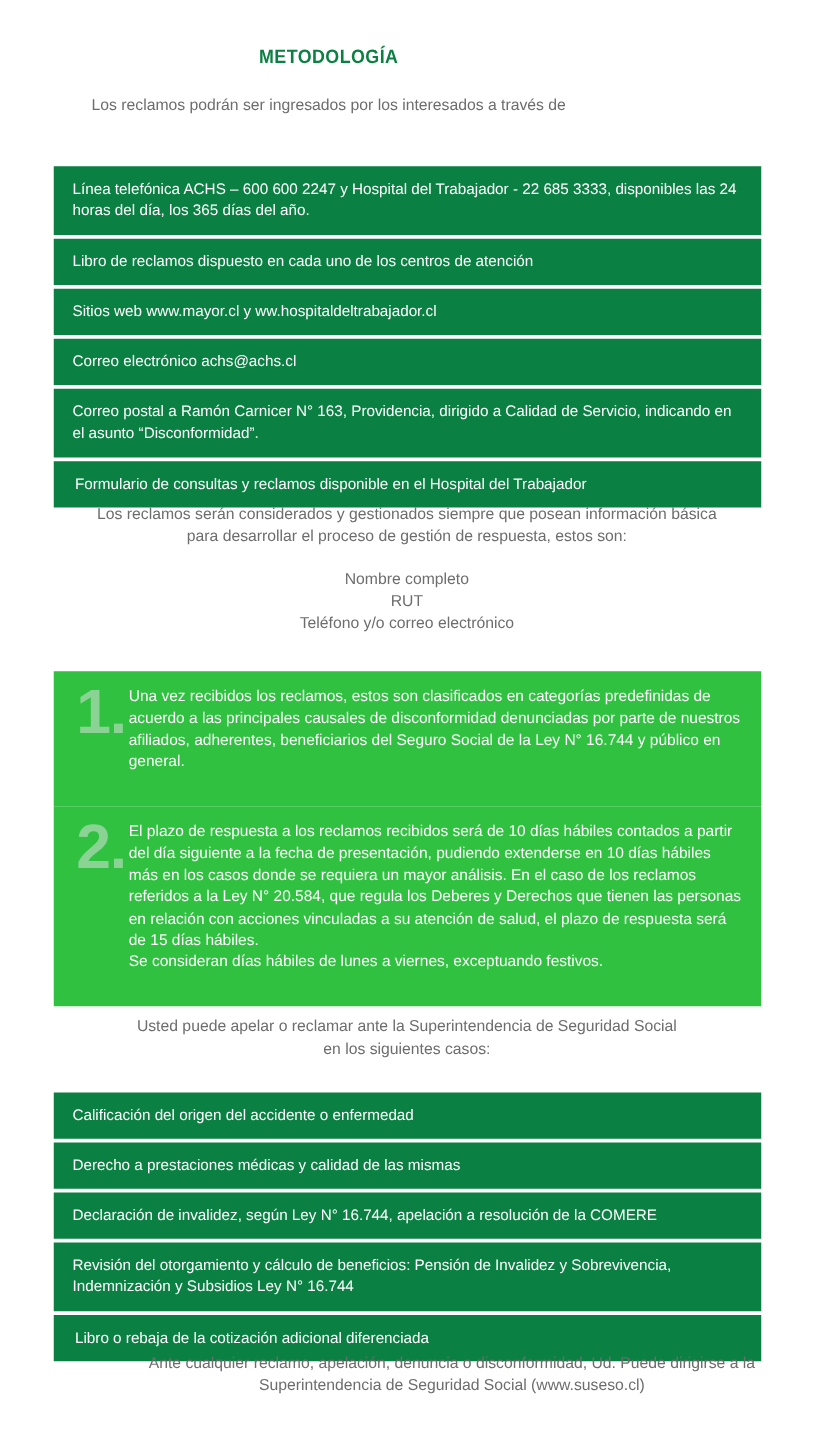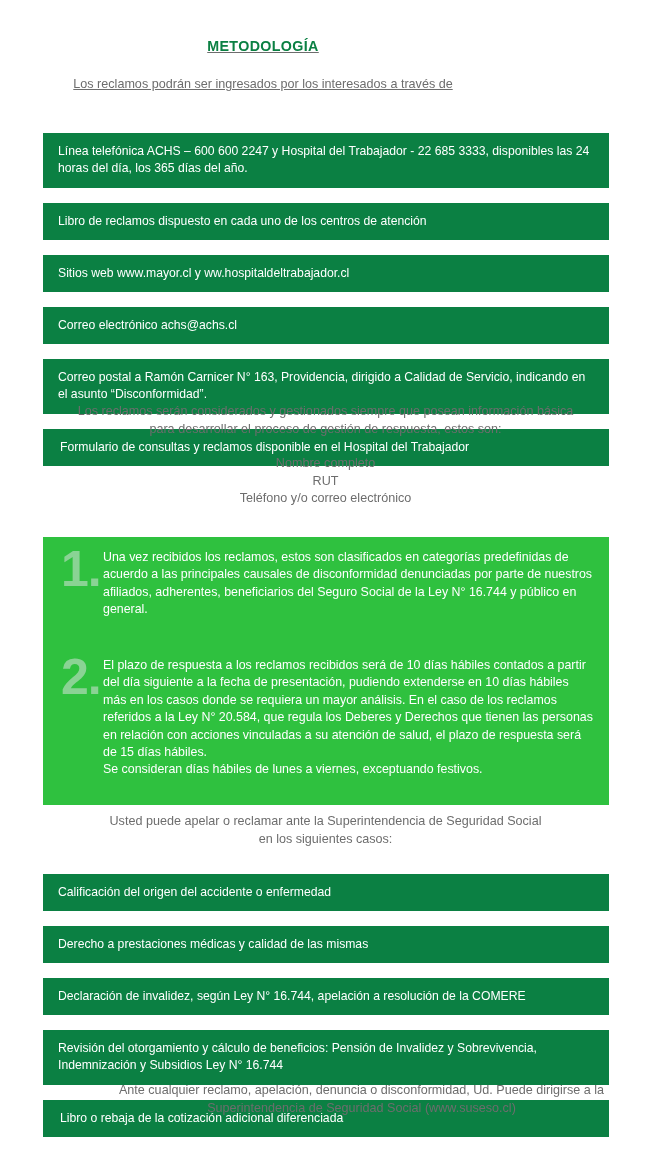--- a/index.html
+++ b/index.html
@@ -12,21 +12,20 @@
     background: #ffffff;
     font-family: "Liberation Sans", sans-serif;
     color: #6d6d6d;
     overflow: hidden;
   }
   .page {
     position: relative;
     width: 526px;
     height: 1155px;
     box-sizing: border-box;
-    text-decoration: underline;
   }
 
   
   .doc-title {
     text-align: center;
     color: #0b8043;
     font-weight: bold;
     font-size: 15.5px;
     letter-spacing: 0.4px;
     margin: 0;
@@ -58,21 +57,21 @@
     position: absolute;
     left: 43px;
     width: 566px;
   }
   .strip {
     background: #0b8043;
     color: #ffffff;
     font-size: 12.2px;
     line-height: 17px;
     padding: 10px 14px 10px 15px;
-    margin-bottom: 15px;
+    margin-bottom: 3px;
     box-sizing: border-box;
   }
   .strip:last-child { margin-bottom: 0; }
   .strip.tall { padding-top: 10px; padding-bottom: 11px; }
   .strip.pad-extra { padding-left: 17px; }
 
   
   .numblock {
     position: absolute;
     left: 43px;

